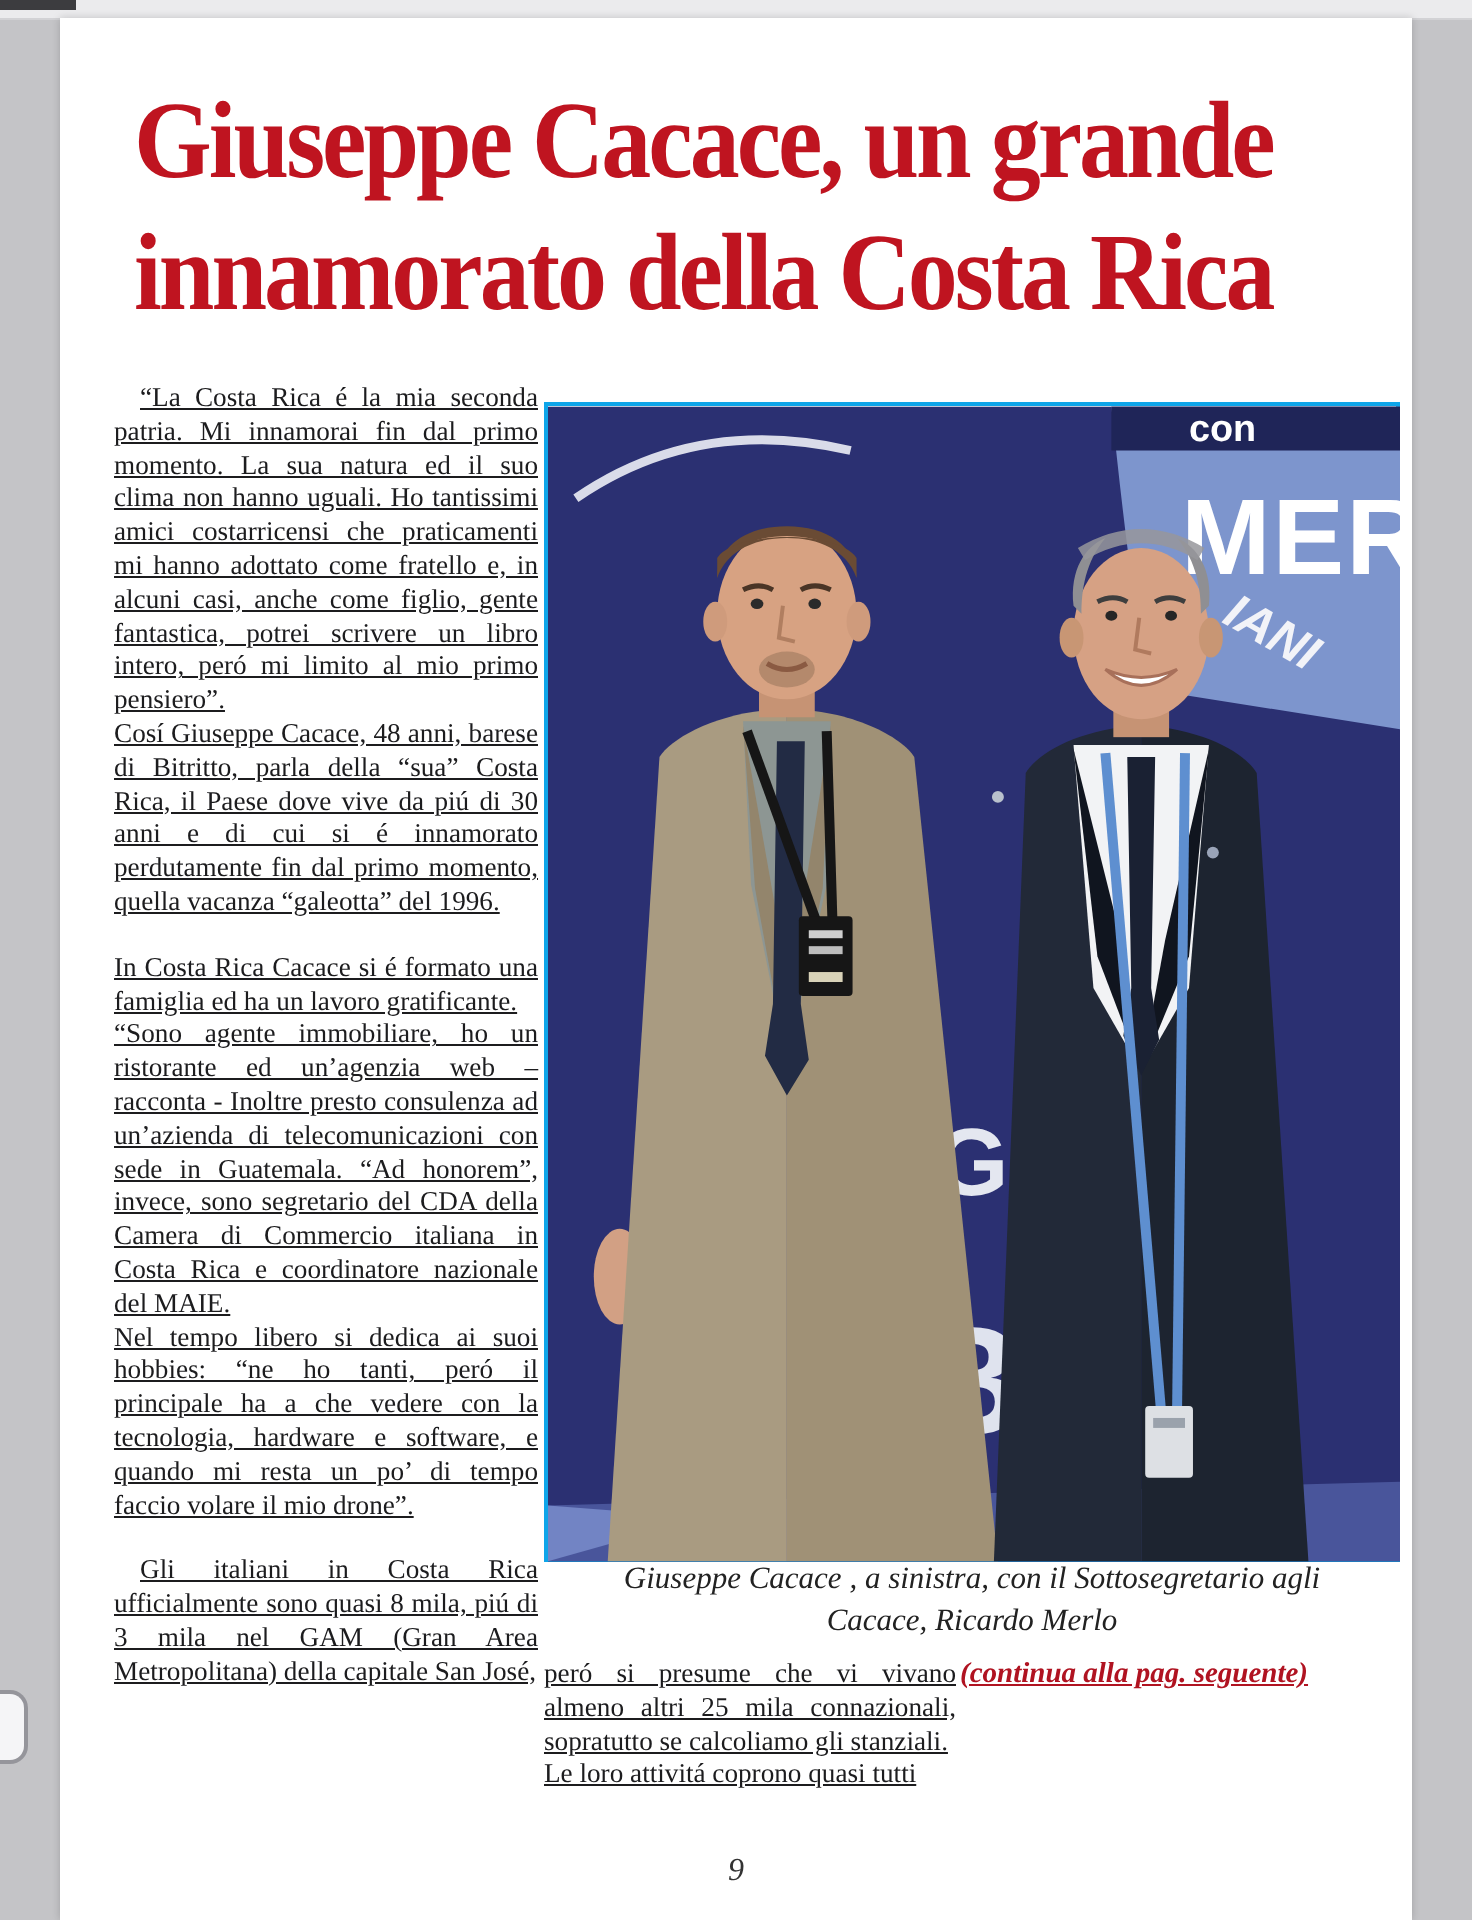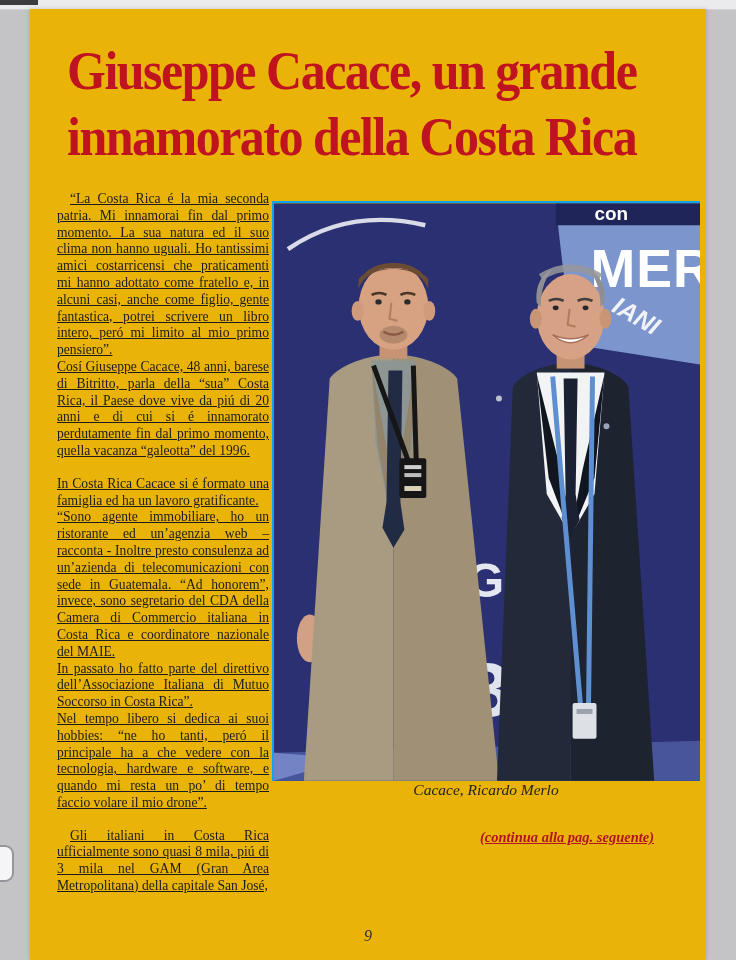--- a/index.html
+++ b/index.html
@@ -4,21 +4,21 @@
 <style>
   html,body{margin:0;padding:0;}
   body{
     width:736px;height:960px;overflow:hidden;position:relative;
     background:#c4c4c7;font-family:"Liberation Serif",serif;
   }
   .top-strip{position:absolute;left:0;top:0;width:736px;height:9px;background:#ebebed;border-bottom:1px solid #d2d2d5;}
   .top-notch{position:absolute;left:0;top:0;width:38px;height:5px;background:#3c3c3f;}
   .sheet{
     position:absolute;left:30px;top:9px;width:676px;height:951px;
-    background:#eab308;box-shadow:0 0 4px rgba(0,0,0,.18);
+    background:#ffffff;box-shadow:0 0 4px rgba(0,0,0,.18);
   }
   .edge-widget{
     position:absolute;left:0;top:845px;width:12px;height:33px;
     background:#f5f5f7;border:2px solid #95959b;border-left:none;
     border-radius:0 9px 9px 0;z-index:5;
   }
   .headline{
     position:absolute;left:37px;top:28px;width:630px;
     color:#bf1420;font-weight:bold;font-size:50px;line-height:60px;
     letter-spacing:-1.5px;transform:scaleY(1.1);transform-origin:top left;
@@ -57,24 +57,23 @@
 
 <div class="sheet">
 
   <div class="headline">
     <div>Giuseppe Cacace, un grande</div>
     <div>innamorato della Costa Rica</div>
   </div>
 
   <div class="col col-left">
     <p class="indent">“La Costa Rica é la mia seconda patria. Mi innamorai fin dal primo momento. La sua natura ed il suo clima non hanno uguali. Ho tantissimi amici costarricensi che praticamenti mi hanno adottato come fratello e, in alcuni casi, anche come figlio, gente fantastica, potrei scrivere un libro intero, peró mi limito al mio primo pensiero”.</p>
-    <p>Cosí Giuseppe Cacace, 48 anni, barese di Bitritto, parla della “sua” Costa Rica, il Paese dove vive da piú di 20 anni e di cui si é innamorato perdutamente fin dal primo momento, quella vacanza “galeotta” del 1996.</p>
+    <p>Cosí Giuseppe Cacace, 48 anni, barese di Bitritto, parla della “sua” Costa Rica, il Paese dove vive da piú di 30 anni e di cui si é innamorato perdutamente fin dal primo momento, quella vacanza “galeotta” del 1996.</p>
     <p class="gap">In Costa Rica Cacace si é formato una famiglia ed ha un lavoro gratificante.</p>
     <p>“Sono agente immobiliare, ho un ristorante ed un’agenzia web – racconta - Inoltre presto consulenza ad un’azienda di telecomunicazioni con sede in Guatemala. “Ad honorem”, invece, sono segretario del CDA  della Camera di Commercio italiana in Costa Rica e coordinatore nazionale del MAIE.</p>
-    <p>In passato ho fatto parte del direttivo dell’Associazione Italiana di Mutuo Soccorso in Costa Rica”.</p>
     <p>Nel tempo libero si dedica ai suoi hobbies: “ne ho tanti, peró il principale ha a che vedere con la tecnologia, hardware e software, e quando mi resta un po’ di tempo faccio volare il mio drone”.</p>
     <p class="gap indent">Gli italiani in Costa Rica ufficialmente sono quasi 8 mila, piú di 3 mila nel GAM (Gran Area Metropolitana) della capitale San José,</p>
   </div>
 
   <div class="photo-wrap">
     <svg viewBox="0 0 428 580" width="426" height="578">
 
       <rect width="428" height="580" fill="#2b3072"></rect>
       <path d="M283,0 H428 V162 L302,142 C293,94 288,46 283,0 Z" fill="#7d95cd"></path>
       <rect x="283" y="0" width="145" height="22" fill="#1f2558"></rect>
@@ -142,23 +141,28 @@
         <path d="M305,98 Q312,94 320,98" stroke="#3e3e3e" stroke-width="2.5" fill="none"></path>
         <ellipse cx="283" cy="105" rx="3" ry="2.5" fill="#262626"></ellipse>
         <ellipse cx="313" cy="105" rx="3" ry="2.5" fill="#262626"></ellipse>
         <path d="M297,106 L295,122 L303,124" stroke="#b07a5e" stroke-width="2" fill="none"></path>
         <path d="M280,132 Q298,148 316,132 Q298,140 280,132 Z" fill="#ffffff" stroke="#a8705a" stroke-width="1.5"></path>
       </g>
     </svg>
   </div>
 
   <div class="caption">
+    <div>Giuseppe Cacace , a sinistra, con il Sottosegretario agli</div>
     <div>Cacace, Ricardo Merlo</div>
   </div>
 
+  <div class="col col-mid">
+    <p>peró si presume che vi vivano almeno altri 25 mila connazionali, sopratutto se calcoliamo gli stanziali.</p>
+    <p>Le loro attivitá coprono quasi tutti</p>
+  </div>
 
   <div class="col col-right">
     <p class="continuation">(continua alla pag. seguente)</p>
   </div>
 
   <div class="page-num">9</div>
 </div>
 
 <div class="edge-widget"></div>
 

